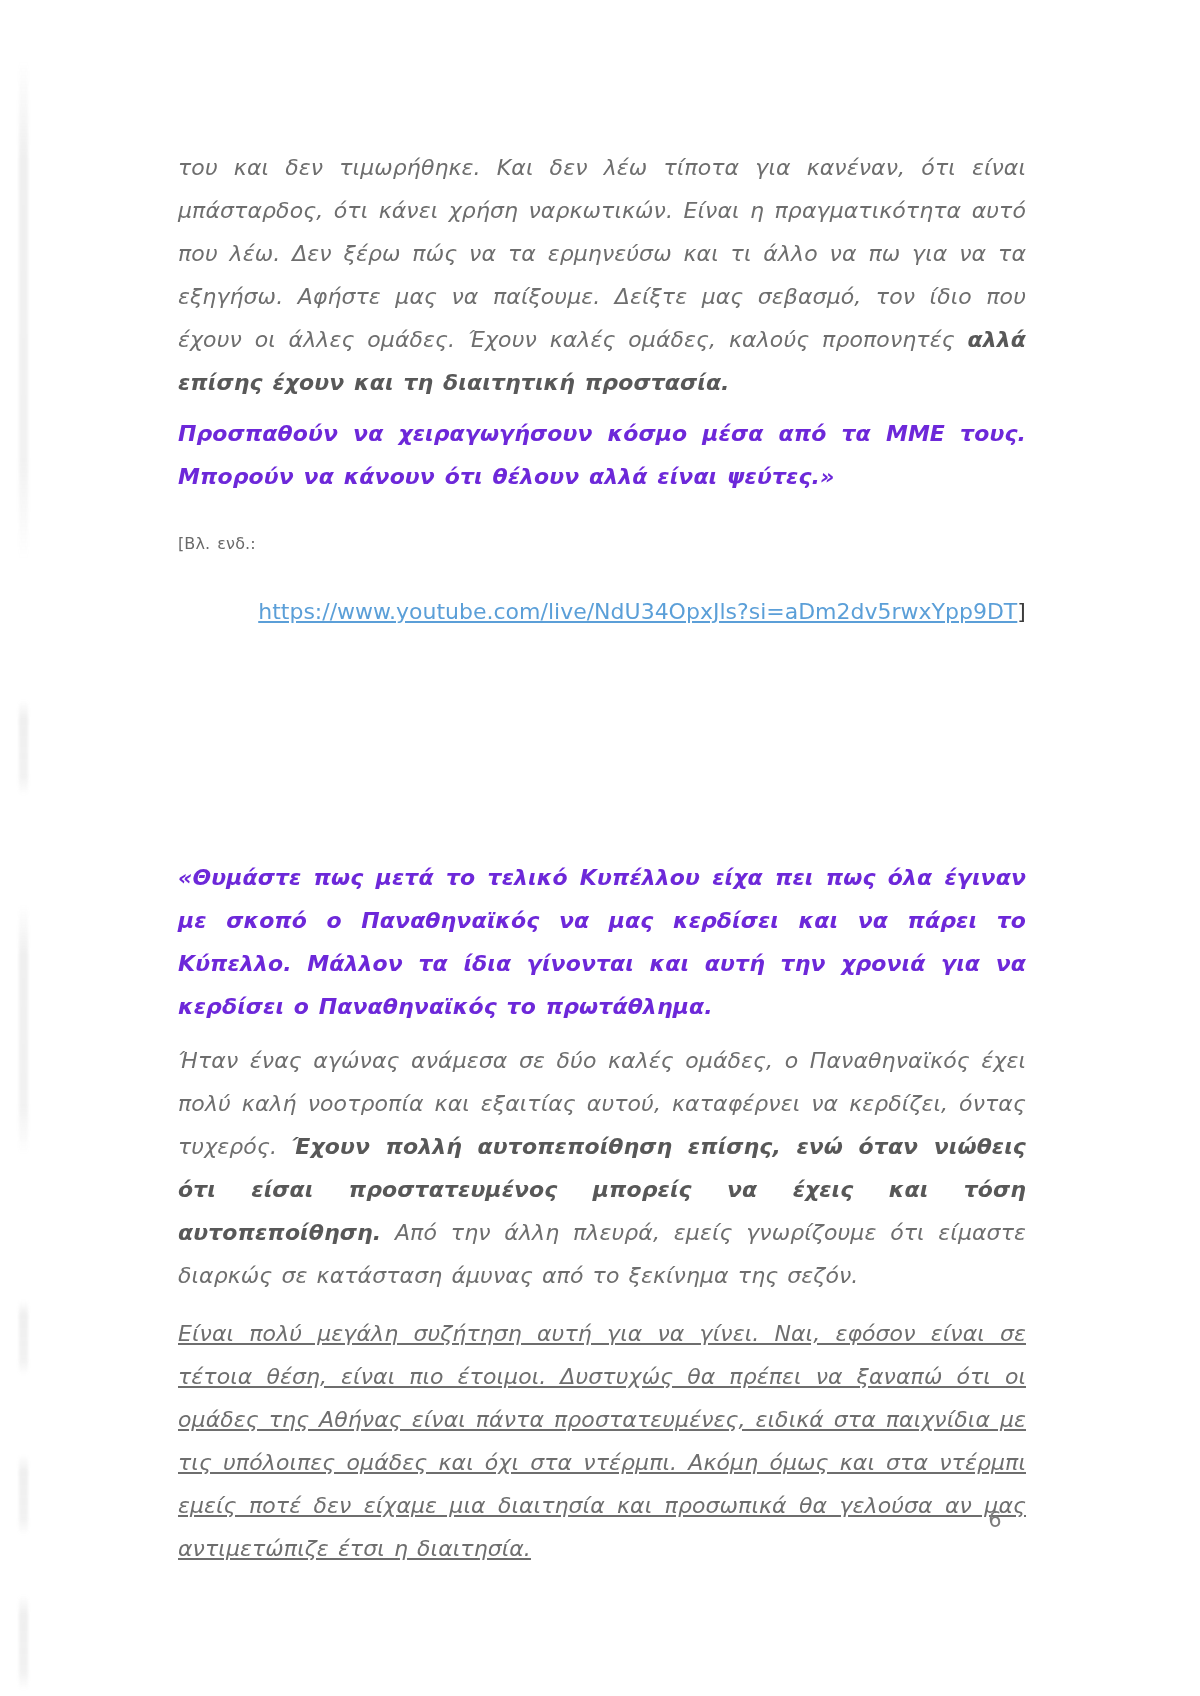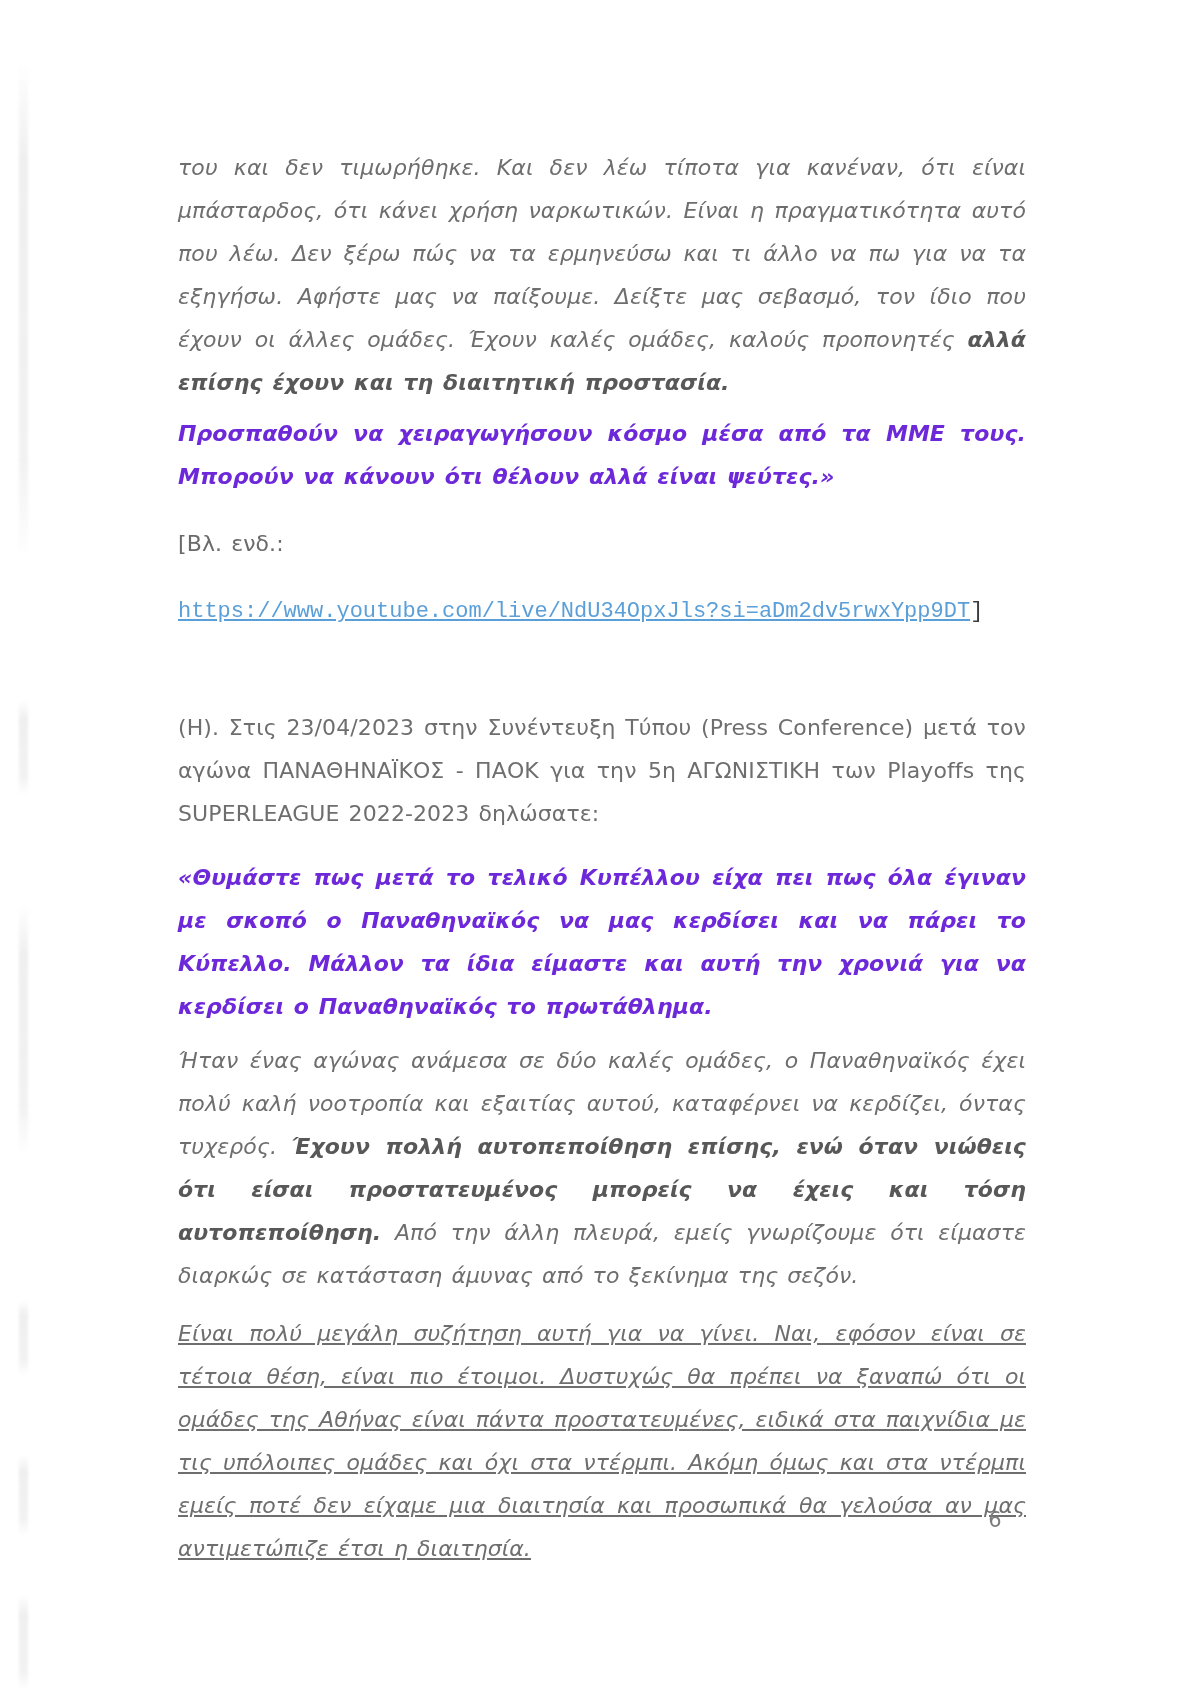--- a/index.html
+++ b/index.html
@@ -18,22 +18,22 @@
     line-height:43px;
     color:#6e6e6e;
     text-align:justify;
     word-spacing:2px;
     letter-spacing:0.1px;
   }
   .italic{font-style:italic;}
   .upright{font-style:normal;}
   .bold{font-weight:bold;color:#6d28d9;}
   .para .bold{font-weight:bold;color:#585858;}
-  .ref-label{font-size:22px;color:#6a6a6a;}
-  .link-line{white-space:nowrap;text-align:left;font-family:Liberation Mono, monospace;}
+  .ref-label{font-size:16px;color:#6a6a6a;}
+  .link-line{white-space:nowrap;text-align:right;}
   .link{
     color:#5b9fd8;
     text-decoration:underline;
     text-decoration-color:#5b9fd8;
     font-style:normal;
     font-size:22px;
     letter-spacing:0;
     cursor:pointer;
   }
   .bracket{color:#3c3c3c;font-style:normal;font-size:22px;}
@@ -94,26 +94,23 @@
   </p>
 
   <p class="para upright ref-label" style="top:522px;text-align:left;">
     <span>[Βλ. ενδ.:</span>
   </p>
 
   <p class="para upright link-line" style="top:590px;">
     <a class="link">https://www.youtube.com/live/NdU34OpxJls?si=aDm2dv5rwxYpp9DT</a><span class="bracket">]</span>
   </p>
 
-  <p class="para upright" style="top:706px;">
-    <span>(Η). Στις 23/04/2023 στην Συνέντευξη Τύπου (Press Conference) μετά τον αγώνα ΠΑΝΑΘΗΝΑΪΚΟΣ - ΠΑΟΚ για την 5η ΑΓΩΝΙΣΤΙΚΗ των Playoffs της SUPERLEAGUE 2022-2023 δηλώσατε:</span>
-  </p>
 
   <p class="para italic bold" style="top:856px;">
-    <span>«Θυμάστε πως μετά το τελικό Κυπέλλου είχα πει πως όλα έγιναν με σκοπό ο Παναθηναϊκός να μας κερδίσει και να πάρει το Κύπελλο. Μάλλον τα ίδια είμαστε και αυτή την χρονιά για να κερδίσει ο Παναθηναϊκός το πρωτάθλημα.</span>
+    <span>«Θυμάστε πως μετά το τελικό Κυπέλλου είχα πει πως όλα έγιναν με σκοπό ο Παναθηναϊκός να μας κερδίσει και να πάρει το Κύπελλο. Μάλλον τα ίδια γίνονται και αυτή την χρονιά για να κερδίσει ο Παναθηναϊκός το πρωτάθλημα.</span>
   </p>
 
   <p class="para italic" style="top:1039px;">
     <span>Ήταν ένας αγώνας ανάμεσα σε δύο καλές ομάδες, ο Παναθηναϊκός έχει πολύ καλή νοοτροπία και εξαιτίας αυτού, καταφέρνει να κερδίζει, όντας τυχερός. </span><span class="bold">Έχουν πολλή αυτοπεποίθηση επίσης, ενώ όταν νιώθεις ότι είσαι προστατευμένος μπορείς να έχεις και τόση αυτοπεποίθηση.</span><span> Από την άλλη πλευρά, εμείς γνωρίζουμε ότι είμαστε διαρκώς σε κατάσταση άμυνας από το ξεκίνημα της σεζόν.</span>
   </p>
 
   <p class="para italic" style="top:1312px;text-decoration:underline;">
     <span>Είναι πολύ μεγάλη συζήτηση αυτή για να γίνει. Ναι, εφόσον είναι σε τέτοια θέση, είναι πιο έτοιμοι. Δυστυχώς θα πρέπει να ξαναπώ ότι οι ομάδες της Αθήνας είναι πάντα προστατευμένες, ειδικά στα παιχνίδια με τις υπόλοιπες ομάδες και όχι στα ντέρμπι. Ακόμη όμως και στα ντέρμπι εμείς ποτέ δεν είχαμε μια διαιτησία και προσωπικά θα γελούσα αν μας αντιμετώπιζε έτσι η διαιτησία.</span>
   </p>
 

